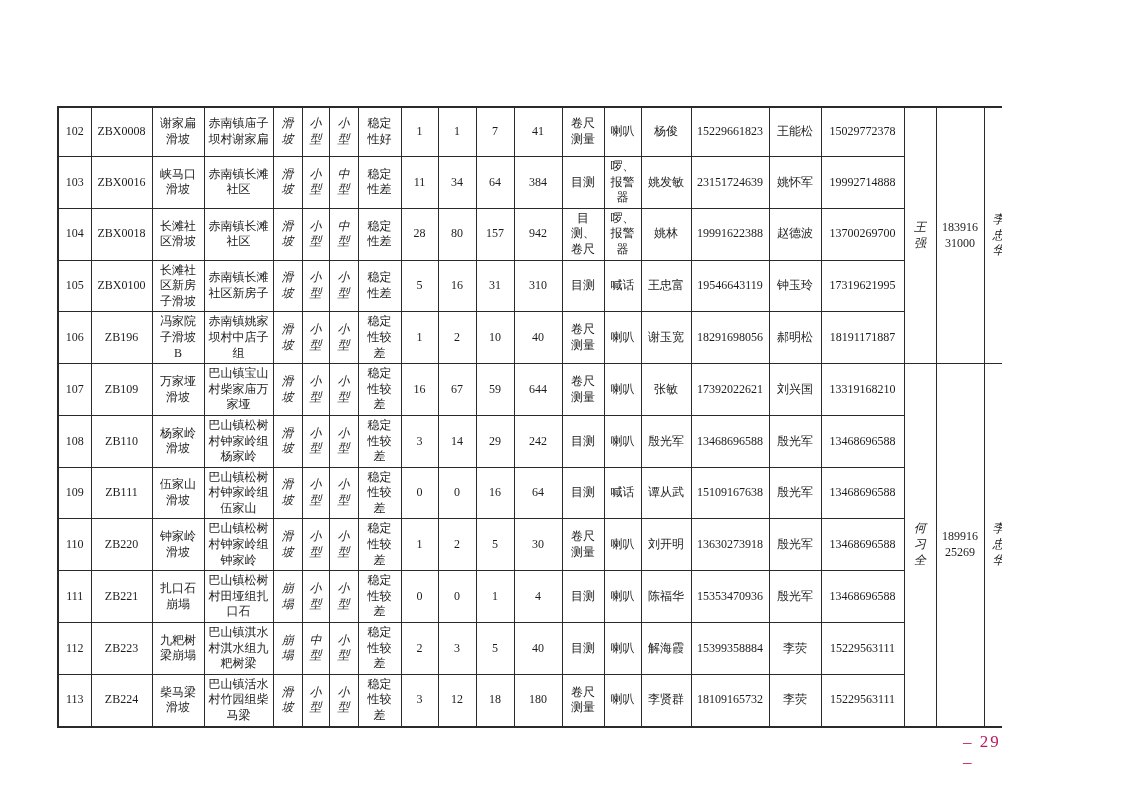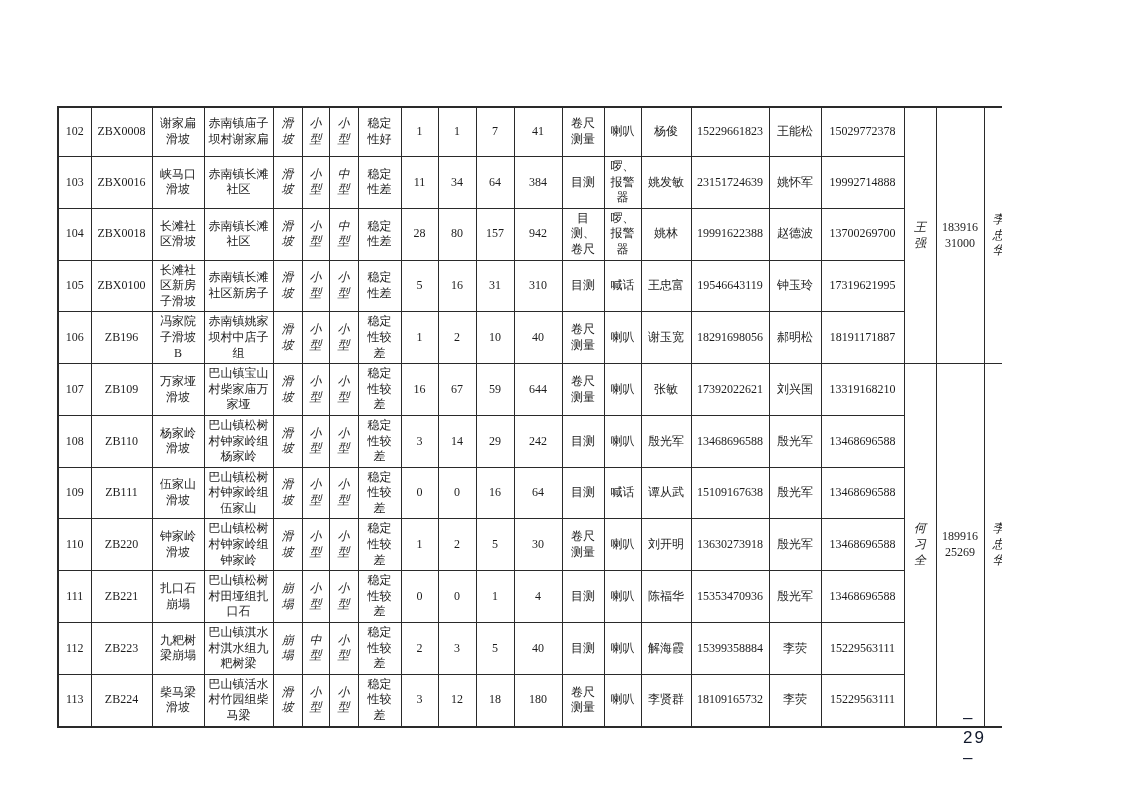--- a/index.html
+++ b/index.html
@@ -50,25 +50,25 @@
   }
   td.gphone {
     font-size: 11px;
     white-space: normal;
     padding: 2px 5px;
     word-break: break-all;
   }
   .page-number {
     position: absolute;
     left: 963px;
-    top: 708px;
+    top: 732px;
     font-size: 17px;
     letter-spacing: 2px;
-    color: #0f172a;
-    font-family: Liberation Sans, sans-serif;
+    color: #be185d;
+    font-family: Liberation Serif, serif;
   }
 </style>
 </head>
 <body>
 
 <div class="page">
 
   <table class="hazard">
     <colgroup>
       <col style="width:33px">

